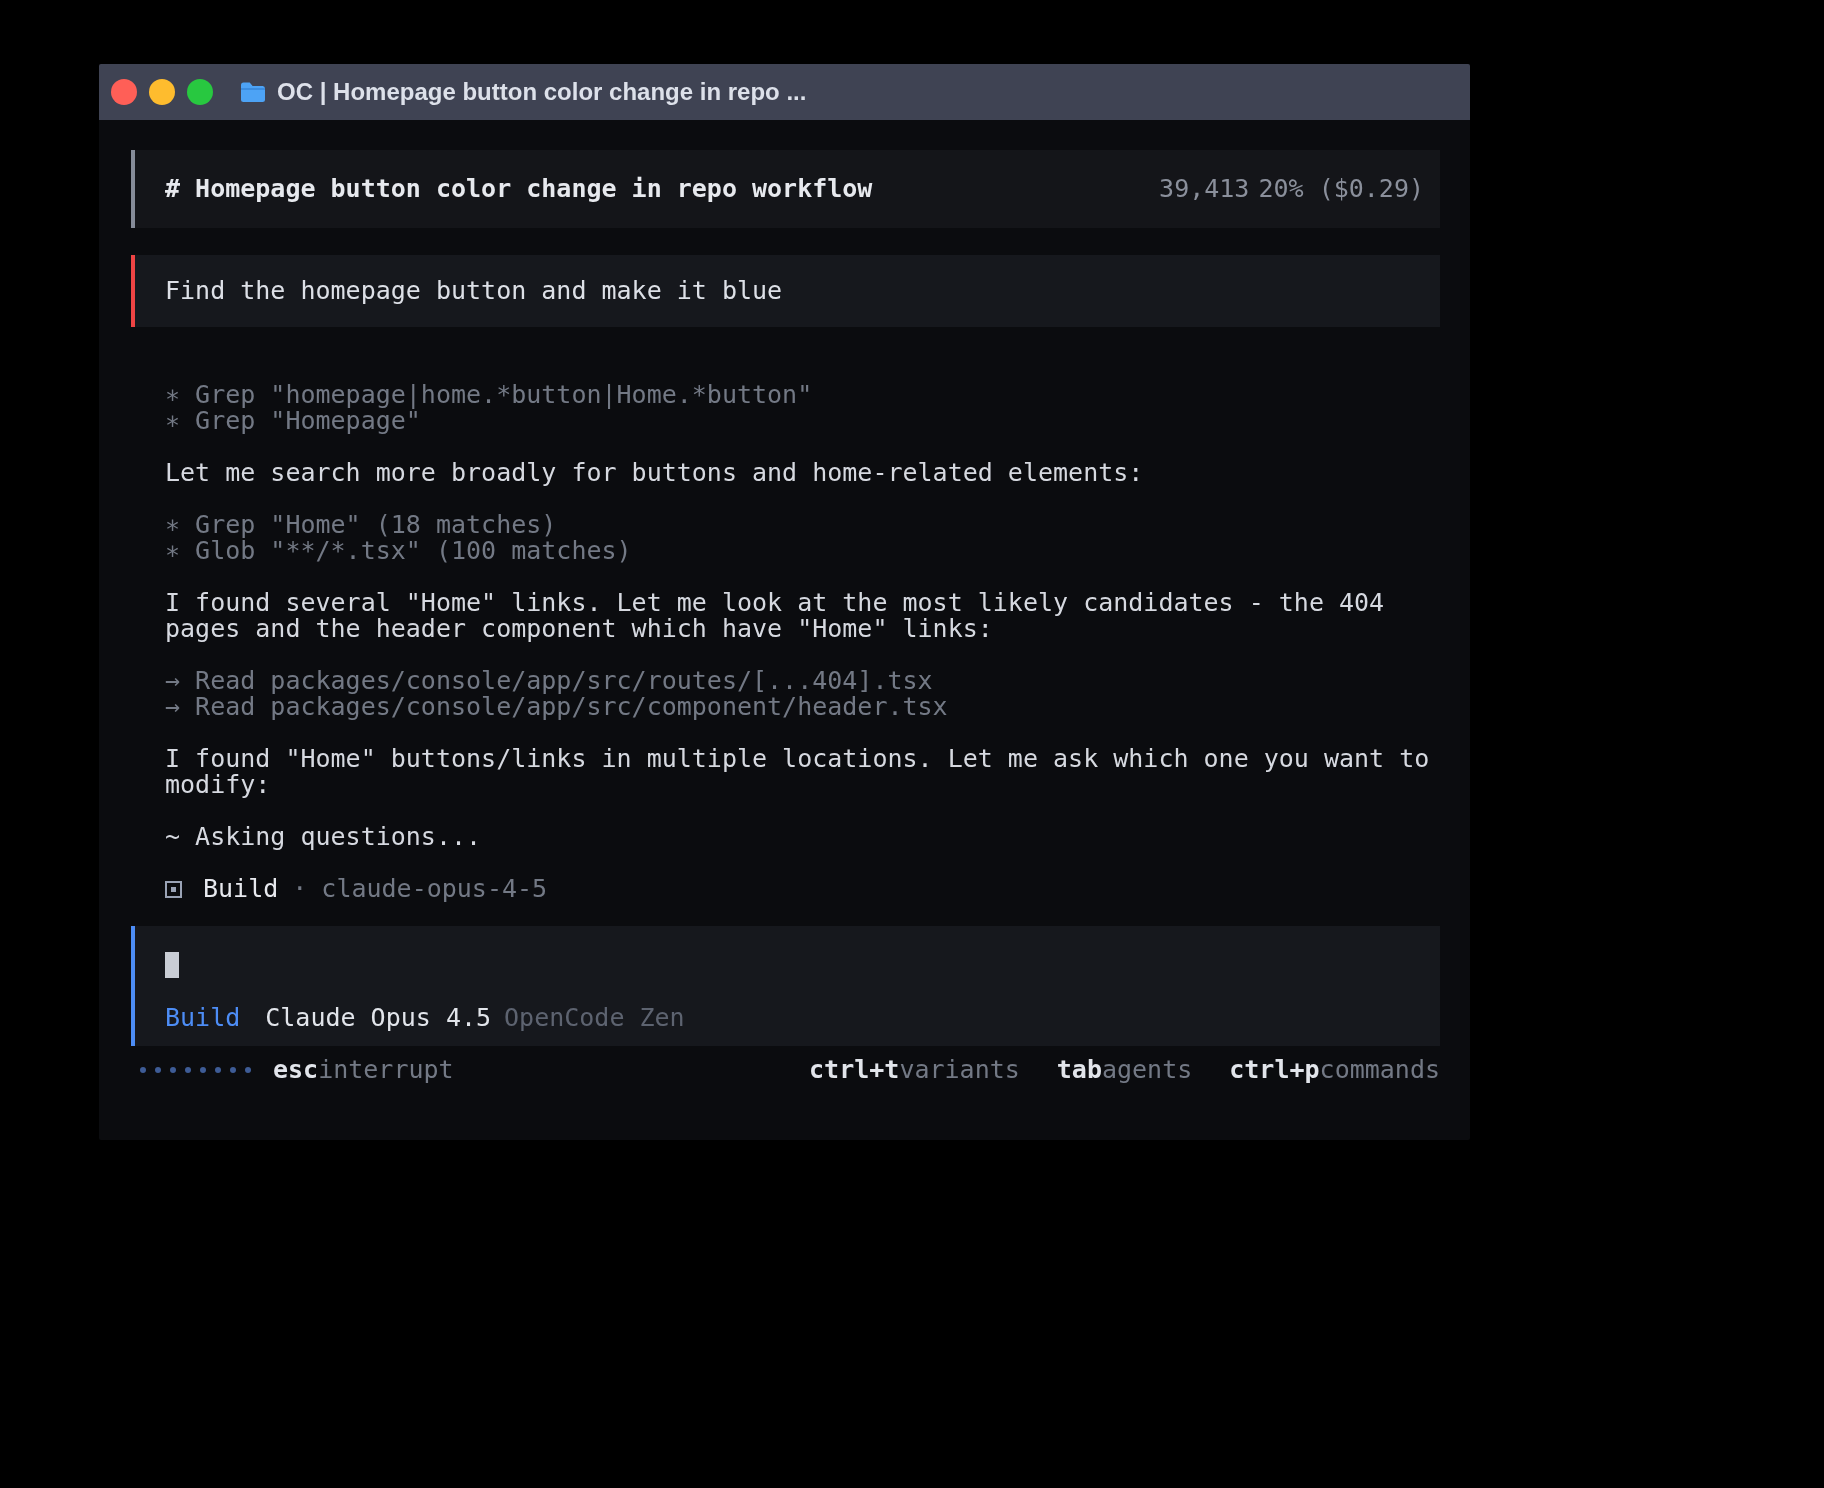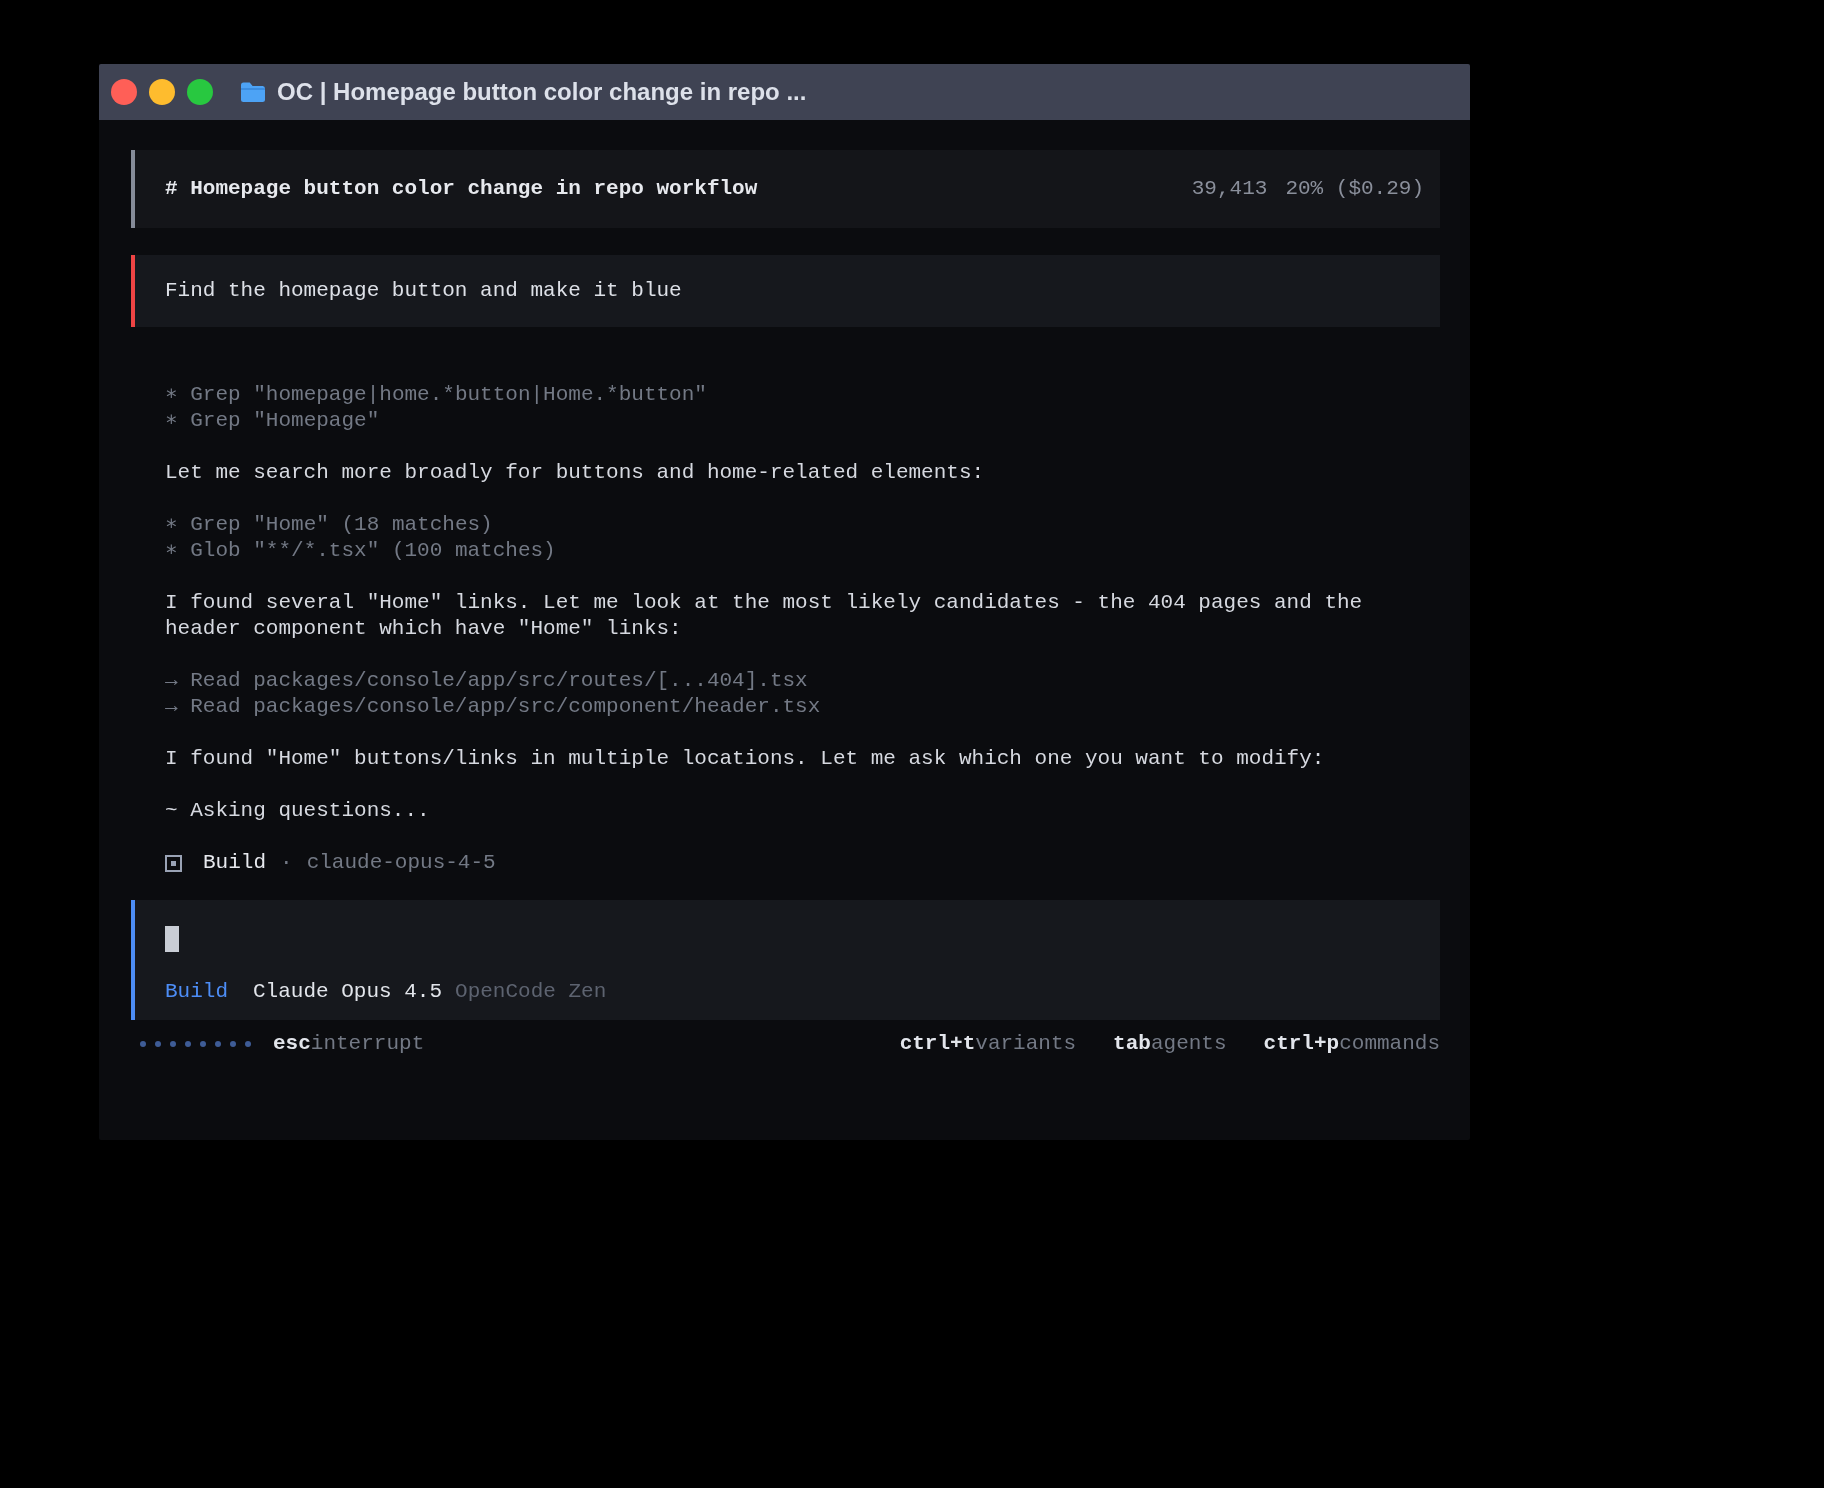--- a/index.html
+++ b/index.html
@@ -21,29 +21,29 @@
   .tl.red { background:#ff5f57; }
   .tl.yellow { background:#febc2e; }
   .tl.green { background:#28c840; }
   .folder { margin-left:26px; display:flex; align-items:center; }
   .titlebar .wtitle {
     color:#dde1ea; font-family:"Liberation Sans", sans-serif; font-weight:bold;
     font-size:24px; margin-left:10px; white-space:nowrap;
   }
 
   
-  .content { padding:30px 30px 0 32px; font-size:21px; line-height:26px;font-family:Liberation Mono, monospace; }
+  .content { padding:30px 30px 0 32px; font-size:25px; line-height:26px; }
 
   .session-header {
     display:flex; align-items:center; justify-content:space-between;
     background:#141519; border-left:4px solid #868c99;
     padding:26px 16px 26px 30px;
   }
   .session-header .stitle { color:#e7e9ee; font-weight:bold; white-space:nowrap; }
-  .session-header .stats { color:#8a8f9b; display:flex; gap:18px; white-space:nowrap;justify-content:flex-end; }
+  .session-header .stats { color:#8a8f9b; display:flex; gap:9px; white-space:nowrap;justify-content:flex-end; }
 
   .user-message {
     margin-top:27px; background:#16181d; border-left:4px solid #ef4444;
     padding:23px 16px 23px 30px; color:#dde0e7;
   }
 
   .transcript { padding:29px 0 0 34px; }
   .line { white-space:pre-wrap; }
   .line.assistant { color:#d6d9e0; }
   .line.tool { color:#737985; }

